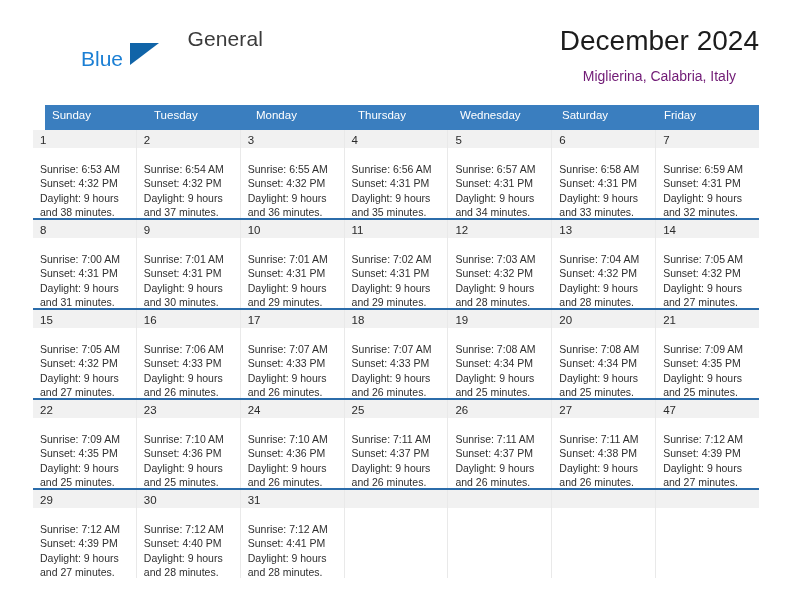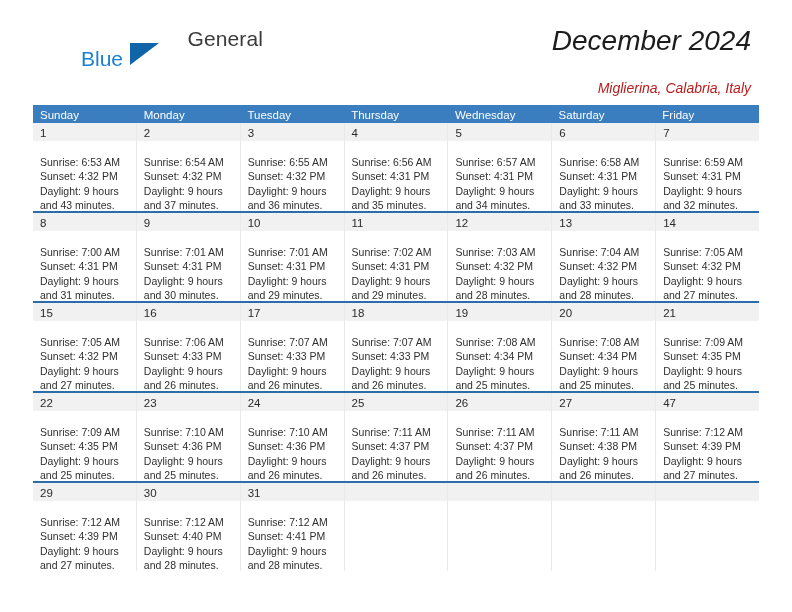--- a/index.html
+++ b/index.html
@@ -57,52 +57,52 @@
     left: 97px;
     top: 15px;
     width: 0;
     height: 0;
     border-left: 29px solid #1064a8;
     border-bottom: 22px solid transparent;
   }
 
   .title-block {
     position: absolute;
-    right: 8px;
+    right: 0;
     top: -6px;
-    text-align: right;
-    font-style: italic;
+    text-align: center;
   }
   .cal-title {
     font-size: 28px;
     font-weight: normal;
     color: #1c1c1c;
     line-height: 38px;
     white-space: nowrap;
   }
   .cal-subtitle {
     font-size: 14px;
-    color: #b91c1c;
+    color: #701a75;
     line-height: 20px;
-    margin-top: 18px;
+    margin-top: 6px;
     white-space: nowrap;
   }
 
   
   .calendar {
     position: absolute;
     left: 33px;
     top: 105px;
     width: 726px;
   }
 
   .dow-row {
     display: flex;
     background: #3a7ebf;
-    height: 18px;
+    height: 25px;
+    margin-left: 12px;
   }
   .dow-cell {
     flex: 1 1 0;
     color: #ffffff;
     font-size: 11.5px;
     line-height: 21px;
     padding-left: 7px;
     box-sizing: border-box;
     white-space: nowrap;
   }
@@ -174,38 +174,38 @@
       <div class="cal-title">December 2024</div>
       <div class="cal-subtitle">Miglierina, Calabria, Italy</div>
     </div>
 
   </div>
 
   <div class="calendar">
 
     <div class="dow-row">
       <div class="dow-cell">Sunday</div>
+      <div class="dow-cell">Tuesday</div>
       <div class="dow-cell">Monday</div>
-      <div class="dow-cell">Tuesday</div>
       <div class="dow-cell">Thursday</div>
       <div class="dow-cell">Wednesday</div>
       <div class="dow-cell">Saturday</div>
       <div class="dow-cell">Friday</div>
     </div>
 
     <div id="weeks-container">
         <div class="week">
           <div class="week-inner">
             <div class="day-cell">
               <div class="daynum-band"><span class="daynum">1</span></div>
               <div class="day-body">
                 <div class="day-line">Sunrise: 6:53 AM</div>
                 <div class="day-line">Sunset: 4:32 PM</div>
                 <div class="day-line">Daylight: 9 hours</div>
-                <div class="day-line">and 43 minutes.</div>
+                <div class="day-line">and 38 minutes.</div>
               </div>
             </div>
             <div class="day-cell">
               <div class="daynum-band"><span class="daynum">2</span></div>
               <div class="day-body">
                 <div class="day-line">Sunrise: 6:54 AM</div>
                 <div class="day-line">Sunset: 4:32 PM</div>
                 <div class="day-line">Daylight: 9 hours</div>
                 <div class="day-line">and 37 minutes.</div>
               </div>

